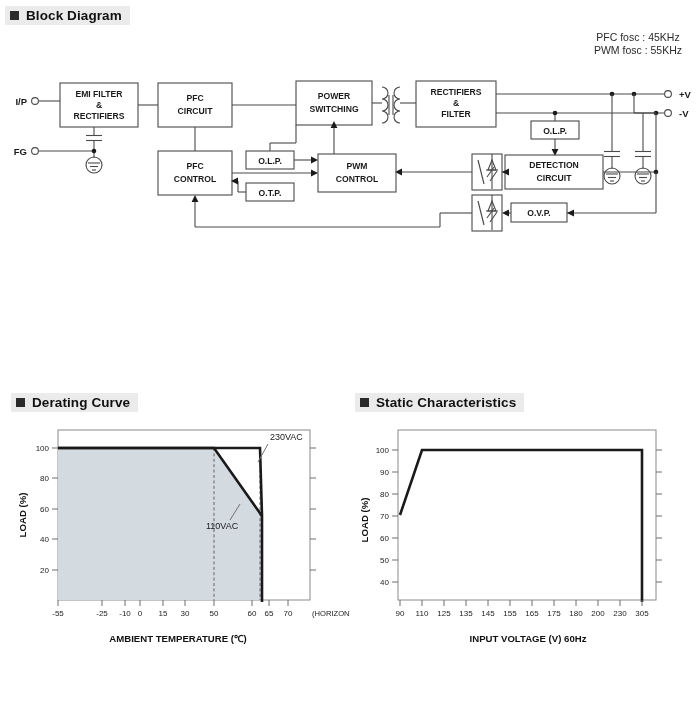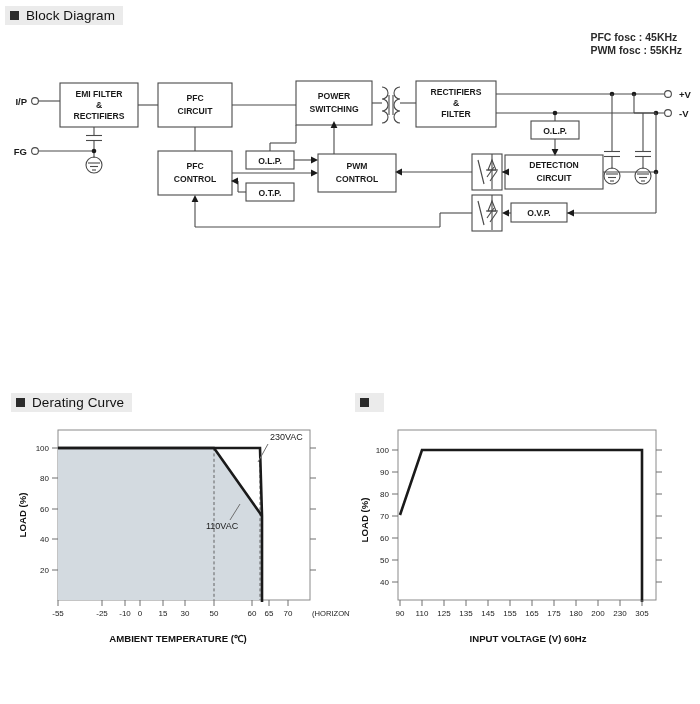--- a/index.html
+++ b/index.html
@@ -9,29 +9,29 @@
     color:#1a1a1a;position:relative;overflow:hidden;
   }
   .section-header{
     position:absolute;background:#ebebeb;height:19px;
     display:flex;align-items:center;padding:0 8px 0 5px;
   }
   .section-header .bullet{
     width:9px;height:9px;background:#2b2b2b;margin-right:7px;flex:0 0 auto;
   }
   .section-header .htitle{
-    font-size:13.5px;font-weight:normal;color:#111;letter-spacing:.1px;white-space:nowrap;
+    font-size:13.5px;font-weight:bold;color:#111;letter-spacing:.1px;white-space:nowrap;
   }
   #blockdiagram-header{left:5px;top:6px;}
   #derating-header{left:11px;top:393px;}
   #static-header{left:355px;top:393px;}
 
   .fosc{
-    position:absolute;right:18px;top:31px;text-align:left;
-    font-size:10.5px;line-height:13px;color:#2b2b2b;font-weight:bold;
+    position:absolute;right:18px;top:31px;text-align:center;
+    font-size:10.5px;line-height:13px;color:#2b2b2b;font-weight:normal;
   }
 
   svg{display:block;}
   #block-svg{position:absolute;left:0;top:55px;}
   #derating-svg{position:absolute;left:0;top:420px;}
   #static-svg{position:absolute;left:350px;top:420px;}
 
   text{font-family:"Liberation Sans",sans-serif;fill:#1a1a1a;}
   .bx{fill:none;stroke:#4a4a4a;stroke-width:1.1;}
   .wire{stroke:#4a4a4a;stroke-width:1.1;fill:none;}
@@ -283,20 +283,21 @@
   <line class="axis" x1="268" y1="24" x2="258" y2="42"></line>
   <text class="ann" x="206" y="109">110VAC</text>
   <line class="axis" x1="230" y1="100" x2="240" y2="84"></line>
 
   <text class="axtitle" x="178" y="222">AMBIENT TEMPERATURE (℃)</text>
   <text class="axtitle" x="-95" y="26" transform="rotate(-90)">LOAD (%)</text>
 </svg>
 
 <div class="section-header" id="static-header">
   <span class="bullet"></span>
+  <span class="htitle">Static Characteristics</span>
 </div>
 
 <svg id="static-svg" width="350" height="230" viewBox="0 0 350 230">
   <rect class="plotbg" x="48" y="10" width="258" height="170"></rect>
 
   <polyline class="curve" points="50,95 72,30 292,30 292,182"></polyline>
 
   <g>
     <line class="axis" x1="48" y1="30" x2="42" y2="30"></line>
       <text class="ytick" x="39" y="33">100</text>

